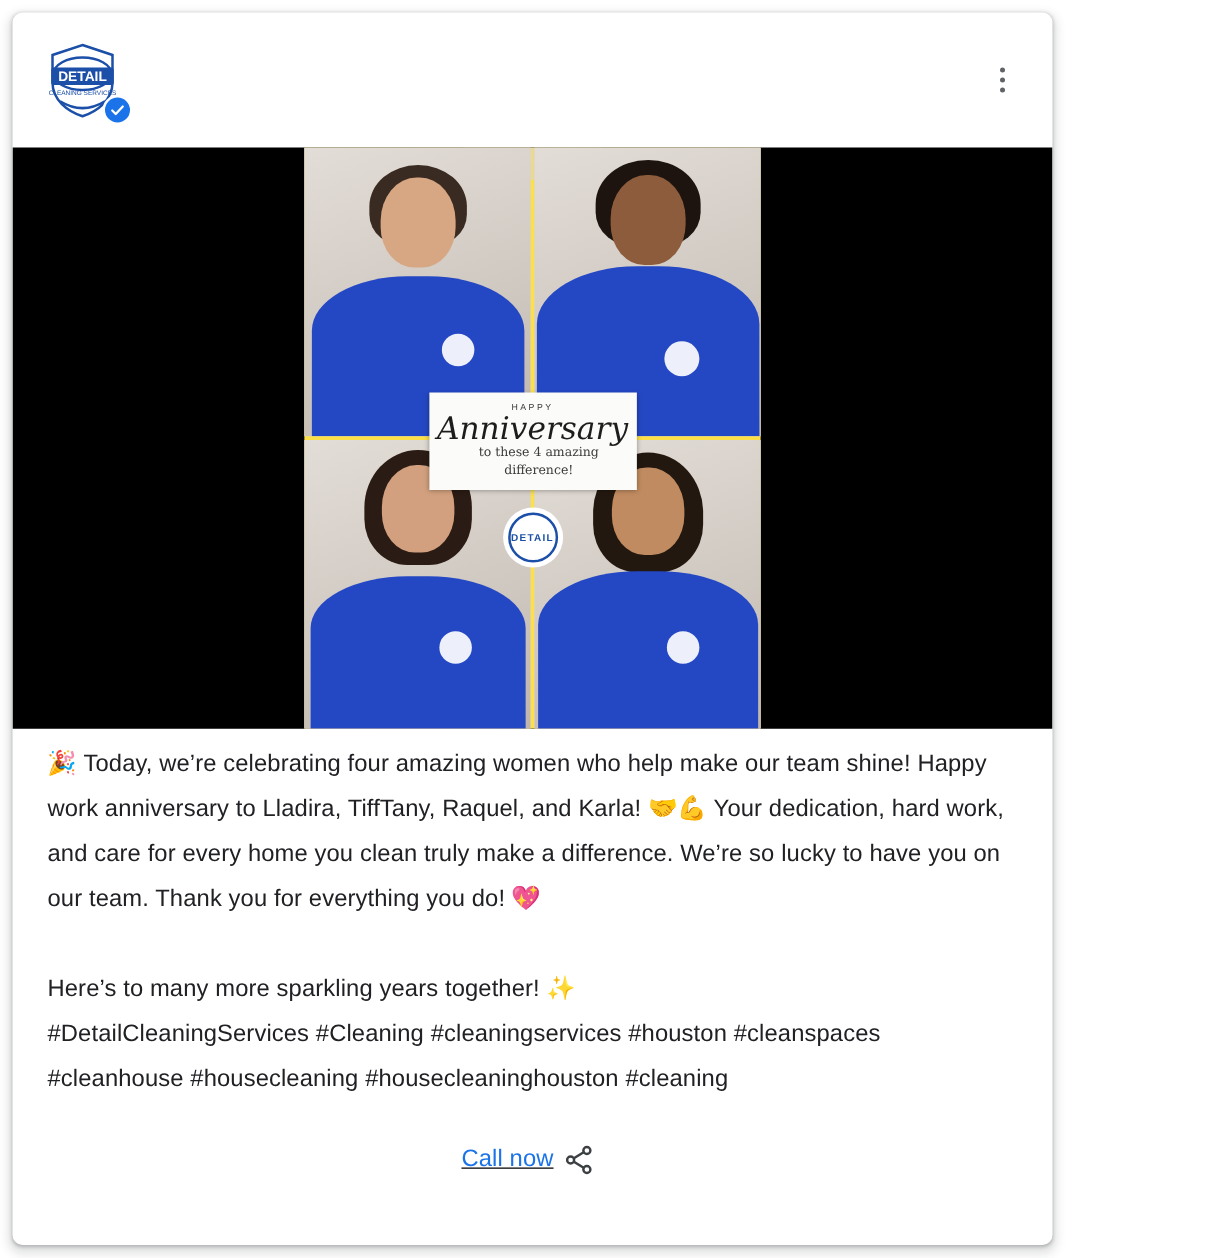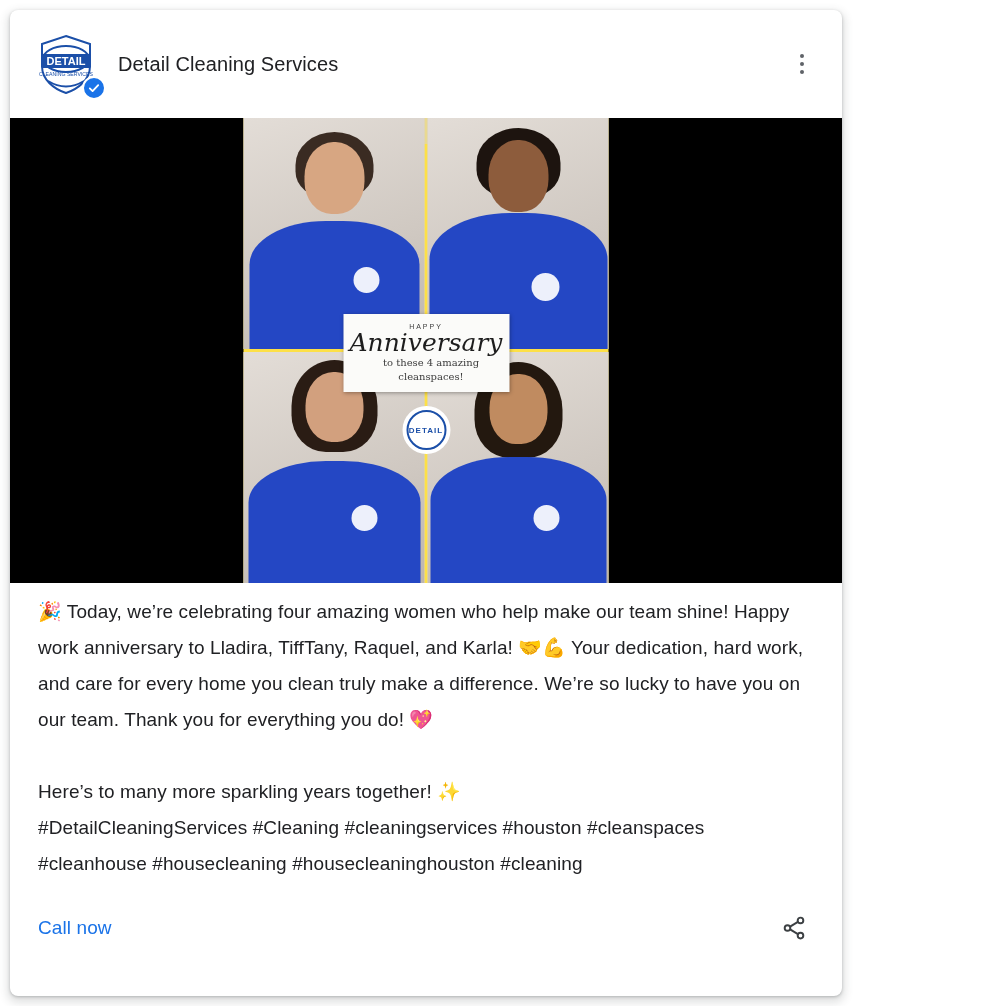--- a/index.html
+++ b/index.html
@@ -254,23 +254,24 @@
     font-size: 19px;
     line-height: 36px;
     color: #202124;
     white-space: pre-wrap;
     letter-spacing: 0.1px;
   }
 
   .post-footer {
     display: flex;
     align-items: center;
-    justify-content: space-between;
+    justify-content: center;
     padding: 26px 28px 0 28px;
     box-sizing: border-box;
+    text-decoration: underline;
   }
 
   .cta-link {
     font-size: 19px;
     color: #1a73e8;
     text-decoration: none;
     cursor: pointer;
     letter-spacing: 0.1px;
   }
 
@@ -304,21 +305,20 @@
         </svg>
       </div>
       <div class="badge">
         <svg viewBox="0 0 20 20" width="14" height="14" aria-hidden="true">
           <path d="M4 10.5 L8 14.5 L16 6" fill="none" stroke="#ffffff" stroke-width="2.6" stroke-linecap="round" stroke-linejoin="round"></path>
         </svg>
       </div>
     </div>
 
     <div class="header-text">
-      <div class="biz-name">Detail Cleaning Services</div>
     </div>
 
     <div class="menu-button">
       <span></span>
         <span></span>
         <span></span>
     </div>
   </div>
 
   <div class="post-media">
@@ -355,21 +355,21 @@
         <div class="hair" style="top:10px;width:88px;height:96px;background:#23180f;"></div>
         <div class="head" style="top:22px;width:58px;height:70px;background:#c08b60;"></div>
         <div class="shirt" style="width:176px;height:126px;"></div>
         <div class="logo" style="left:106px;bottom:52px;width:26px;height:26px;"></div>
       </div>
 
       <div class="center-card">
         <div class="happy">HAPPY</div>
         <div class="anniv">Anniversary</div>
         <div class="sub1">to these 4 amazing</div>
-        <div class="sub2">cleanspaces!</div>
+        <div class="sub2">difference!</div>
       </div>
 
       <div class="center-logo">
         <div class="ring">DETAIL</div>
       </div>
     </div>
   </div>
 
   <div class="post-body">
     <div class="post-text">🎉 Today, we’re celebrating four amazing women who help make our team shine! Happy work anniversary to Lladira, TiffTany, Raquel, and Karla! 🤝💪 Your dedication, hard work, and care for every home you clean truly make a difference. We’re so lucky to have you on our team. Thank you for everything you do! 💖

